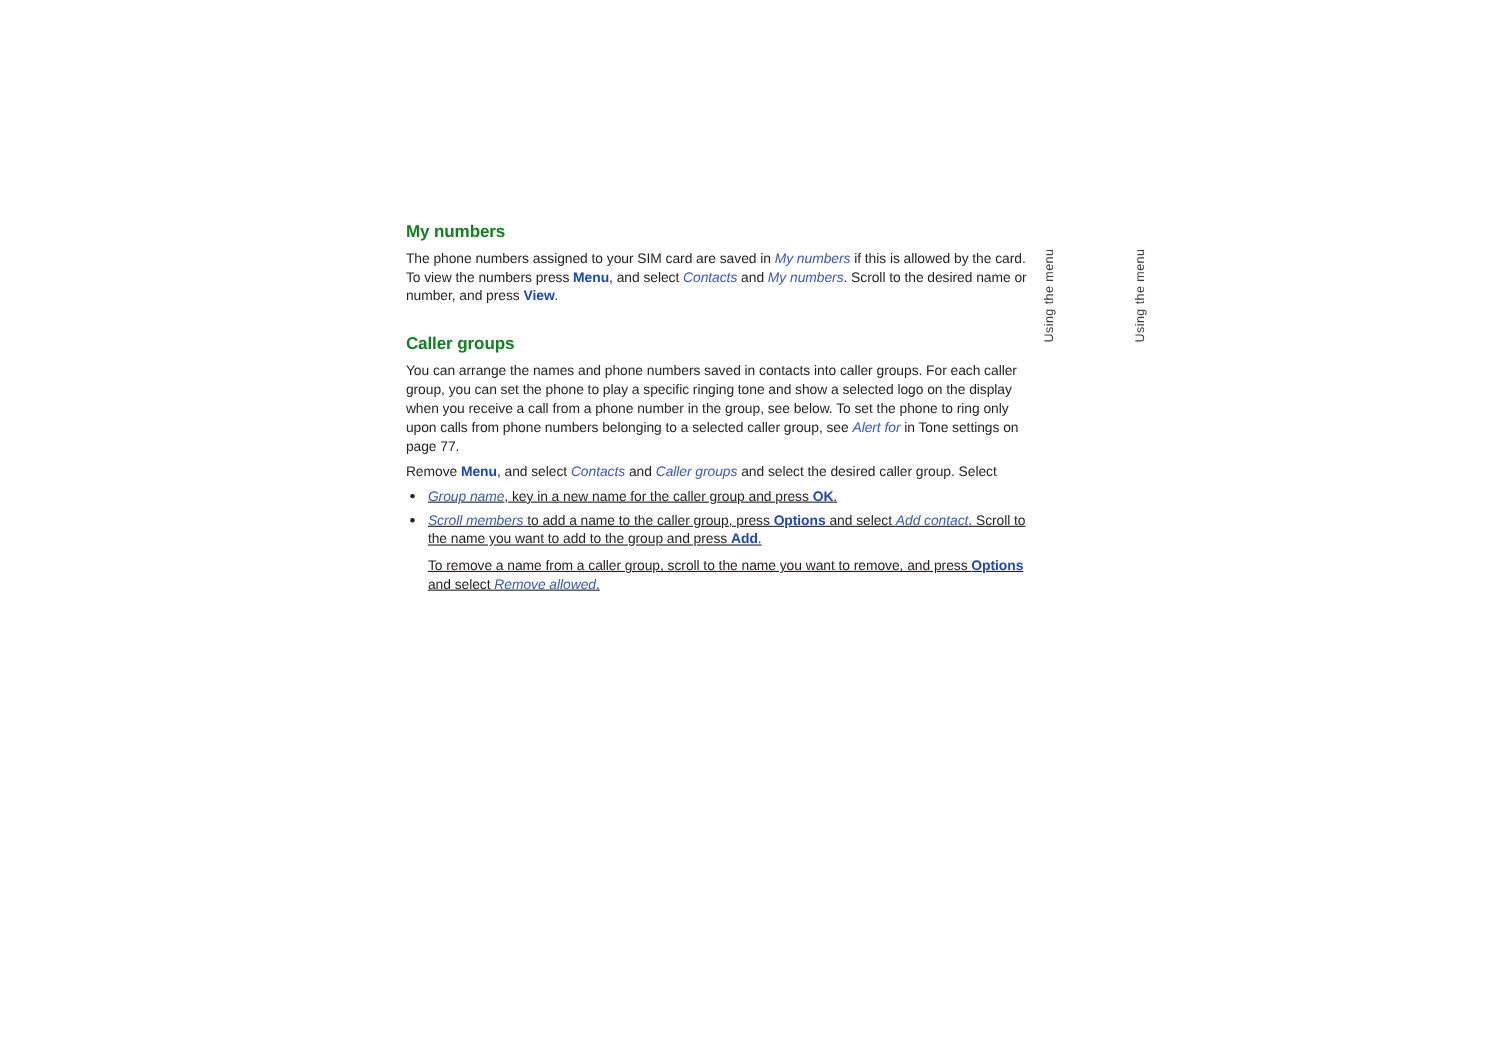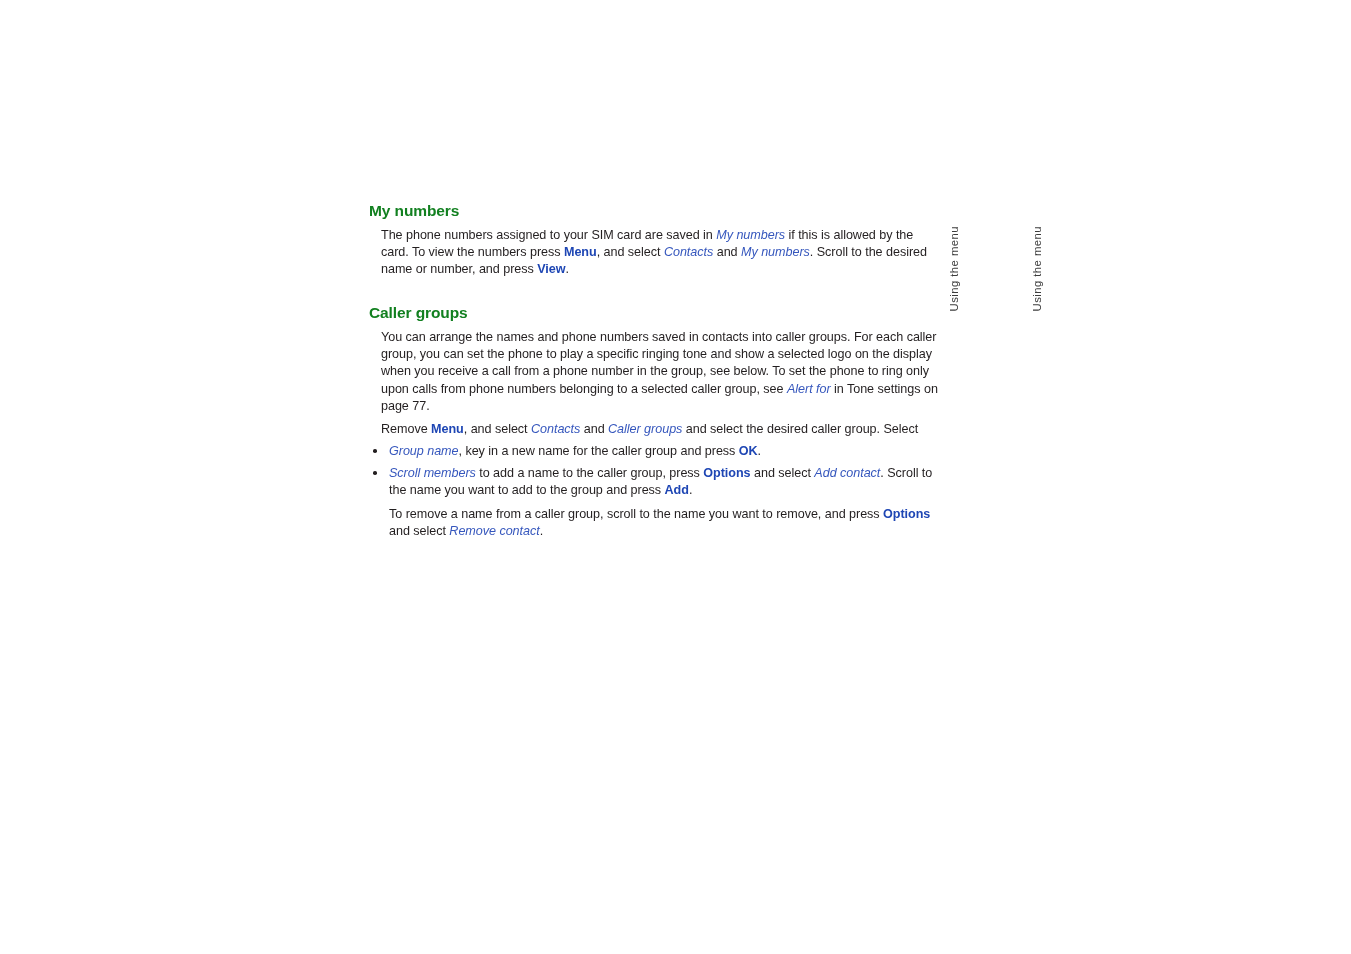--- a/index.html
+++ b/index.html
@@ -41,21 +41,21 @@
     letter-spacing: -0.1px;
   }
   .heading.second {
     margin-top: 26px;
   }
 
   
   .para {
     font-size: 12.6px;
     line-height: 17.1px;
-    margin: 0 0 0 12px;
+    margin: 0 0 0 0;
     color: #231f20;
     text-align: left;
     letter-spacing: -0.05px;
   }
   .para + .para {
     margin-top: 7px;
   }
   .para.tight {
     margin-top: 6px;
   }
@@ -68,20 +68,21 @@
   .ui-ital {
     color: #3657bd;
     font-style: italic;
   }
 
   
   .bullets {
     margin: 5px 0 0 0;
     padding: 0;
     list-style: none;
+    text-decoration: underline;
   }
   .bullets > li {
     position: relative;
     padding-left: 20px;
     font-size: 12.6px;
     line-height: 17.1px;
     margin-bottom: 5px;
     letter-spacing: -0.05px;
   }
   .bullets > li .dot {
@@ -169,21 +170,21 @@
 
       <li>
         <span class="dot"></span><span class="ui-ital">Group name</span><span>, key in a new name for the caller group and press </span><span class="ui-bold">OK</span><span>.</span>
       </li>
 
 
 
       <li>
         <span class="dot"></span><span class="ui-ital">Scroll members</span><span> to add a name to the caller group, press </span><span class="ui-bold">Options</span><span> and select </span><span class="ui-ital">Add contact</span><span>. Scroll to the name you want to add to the group and press </span><span class="ui-bold">Add</span><span>.</span>
 
-        <div class="sub-para"><span>To remove a name from a caller group, scroll to the name you want to remove, and press </span><span class="ui-bold">Options</span><span> and select </span><span class="ui-ital">Remove contact</span><span>.</span></div>
+        <div class="sub-para"><span>To remove a name from a caller group, scroll to the name you want to remove, and press </span><span class="ui-bold">Options</span><span> and select </span><span class="ui-ital">Remove allowed</span><span>.</span></div>
       </li>
 
     </ul>
   </div>
 
 
   <div class="side-tab side-tab-1">Using the menu</div>
   <div class="side-tab side-tab-2">Using the menu</div>
 
 </div>

